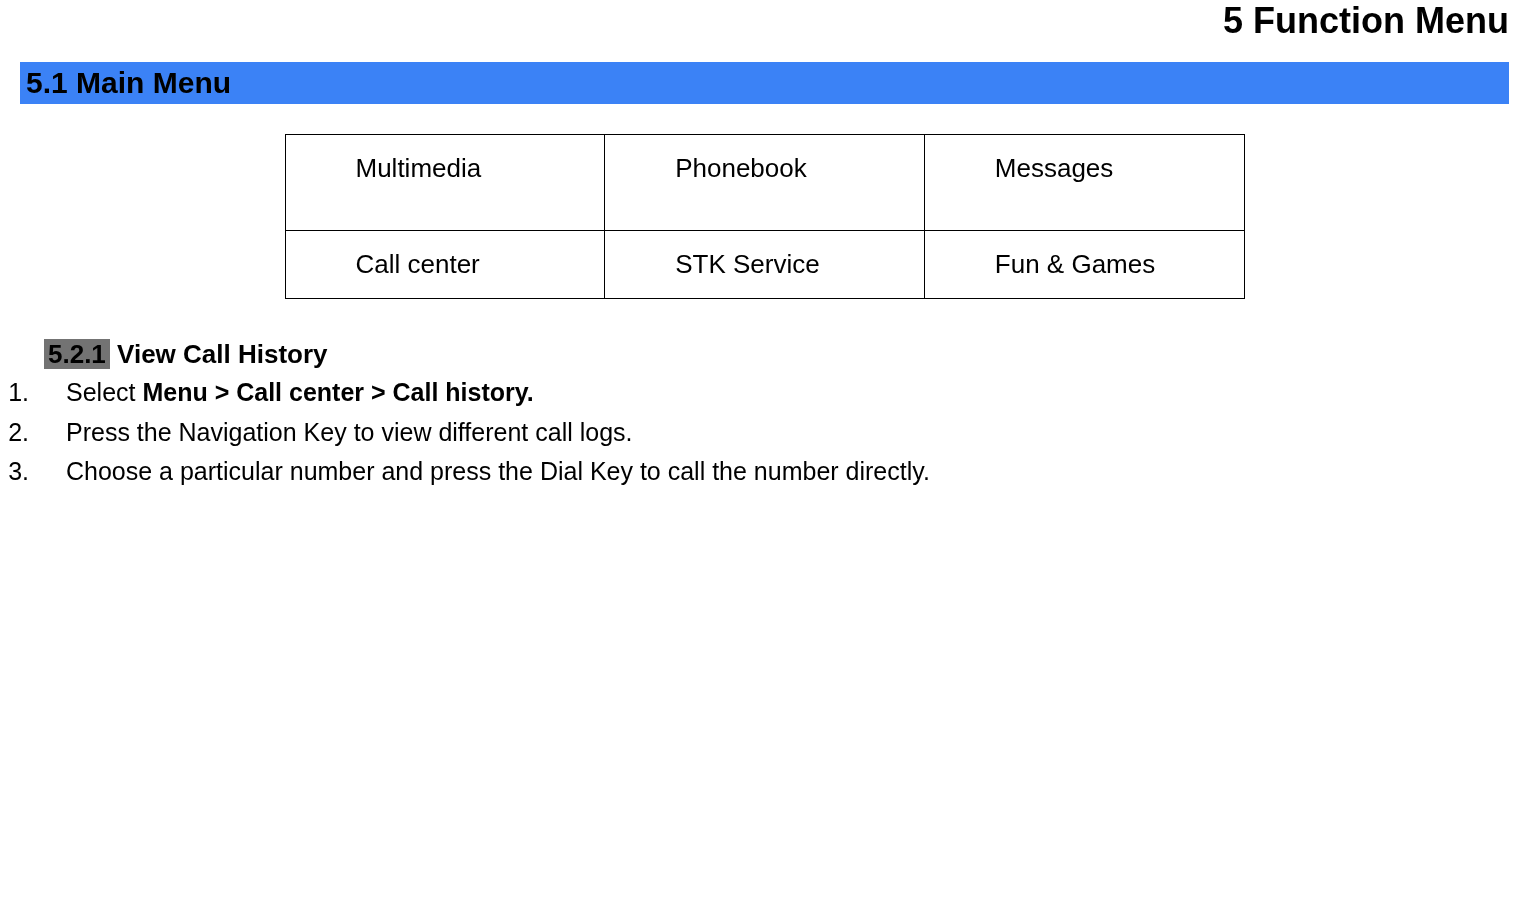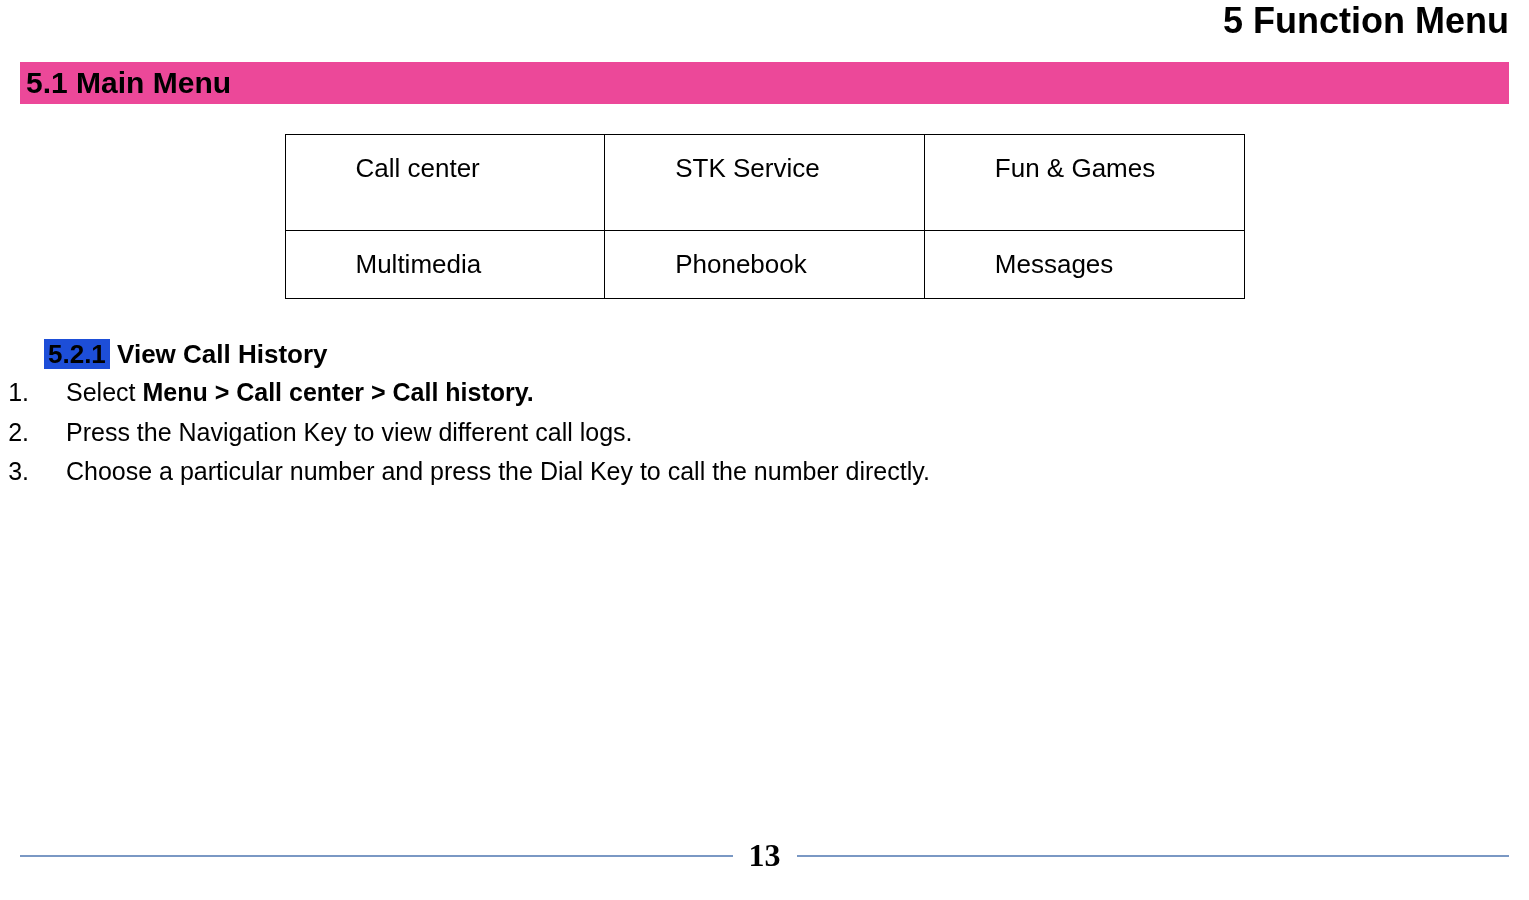--- a/index.html
+++ b/index.html
@@ -16,21 +16,21 @@
     margin: 0 auto;
   }
   h1.chapter-title {
     text-align: right;
     font-size: 36px;
     font-weight: bold;
     margin: 0 0 20px 0;
     padding-top: 0;
   }
   h2.section-heading {
-    background: #ec4899;
+    background: #3b82f6;
     font-size: 30px;
     font-weight: bold;
     margin: 0 0 30px 0;
     padding: 4px 6px;
   }
   .menu-table {
     border-collapse: collapse;
     margin: 0 auto 40px auto;
     width: 960px;
   }
@@ -43,21 +43,21 @@
   }
   .menu-table tr:last-child td {
     padding-bottom: 18px;
   }
   h3.subsection-heading {
     font-size: 26px;
     font-weight: bold;
     margin: 6px 0 4px 24px;
   }
   h3.subsection-heading .sub-num {
-    background: #1d4ed8;
+    background: #737373;
     padding: 0 4px;
   }
   ol.steps {
     font-size: 25px;
     margin: 0 0 0 6px;
     padding-left: 10px;
     line-height: 1.5;
   }
   ol.steps li {
     padding-left: 30px;
@@ -90,28 +90,28 @@
 
 <div class="page">
 
   <h1 class="chapter-title">5 Function Menu</h1>
 
   <h2 class="section-heading">5.1 Main Menu</h2>
 
   <table class="menu-table">
     <tbody>
         <tr>
+      <td>Multimedia</td>
+      <td>Phonebook</td>
+      <td>Messages</td>
+    </tr>
+    <tr>
       <td>Call center</td>
       <td>STK Service</td>
       <td>Fun &amp; Games</td>
-    </tr>
-    <tr>
-      <td>Multimedia</td>
-      <td>Phonebook</td>
-      <td>Messages</td>
     </tr>
   </tbody>
     </table>
 
 
   <h3 class="subsection-heading">
     <span class="sub-num">5.2.1</span>
     <span>View Call History</span>
   </h3>
 
@@ -120,19 +120,14 @@
       <span>Select </span><span class="bold">Menu &gt; Call center &gt; Call history.</span><span></span>
     </li>
     <li>
       <span>Press the Navigation Key to view different call logs.</span>
     </li>
     <li>
       <span>Choose a particular number and press the Dial Key to call the number directly.</span>
     </li>
   </ol>
 
-  <div class="footer">
-    <div class="footer-line"></div>
-    <div class="footer-num">13</div>
-    <div class="footer-line"></div>
-  </div>
 
 </div>
 
 </body></html>

